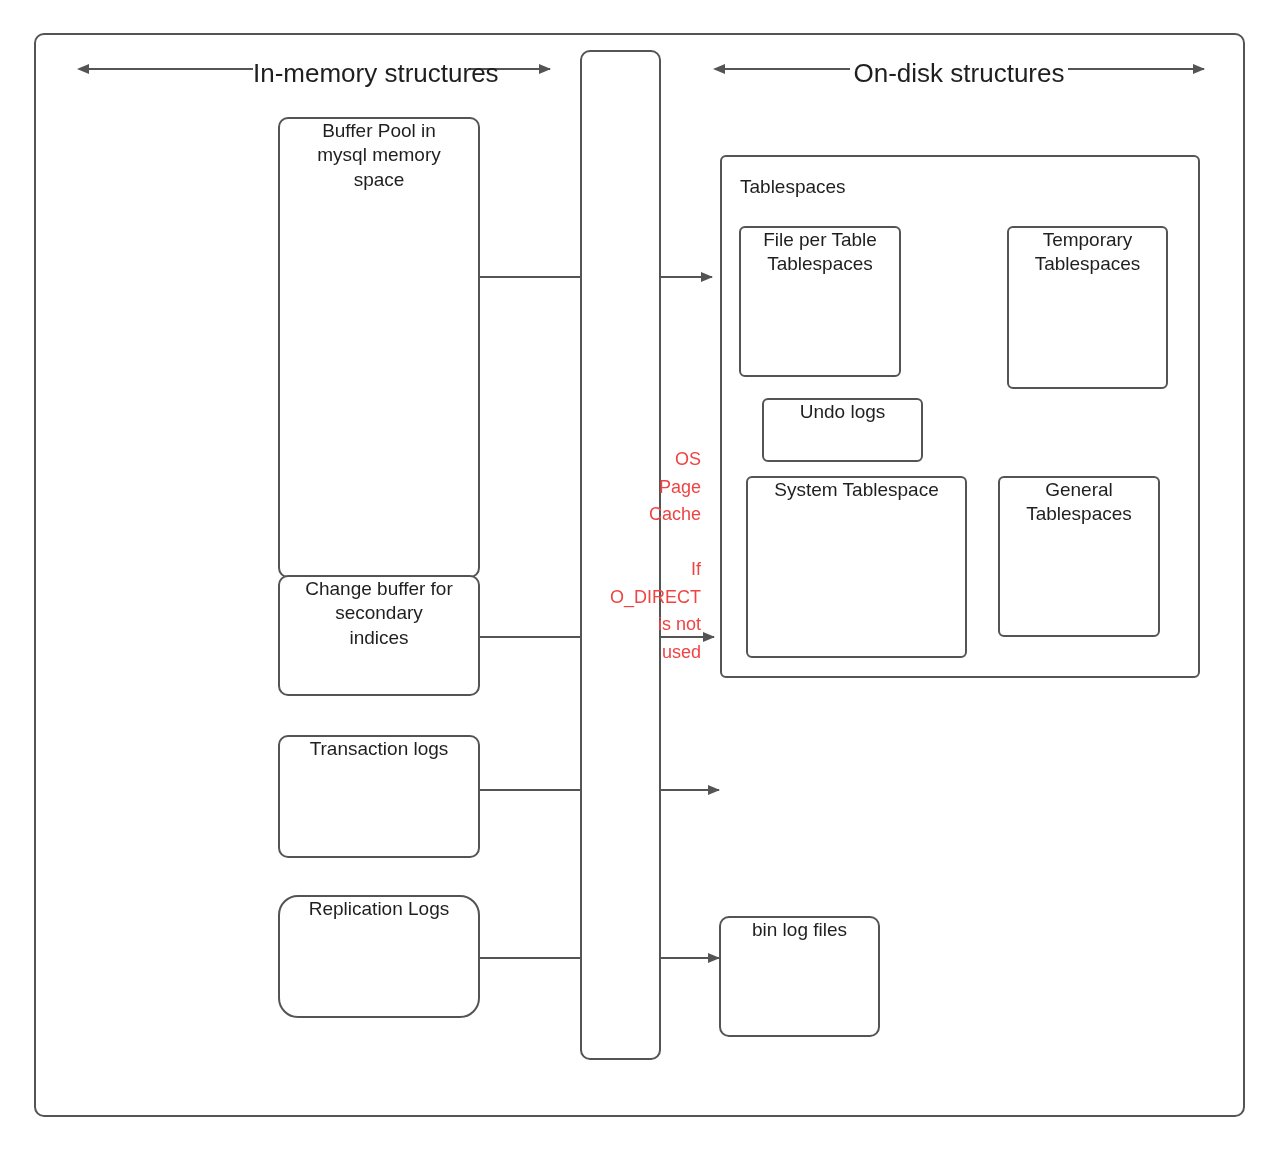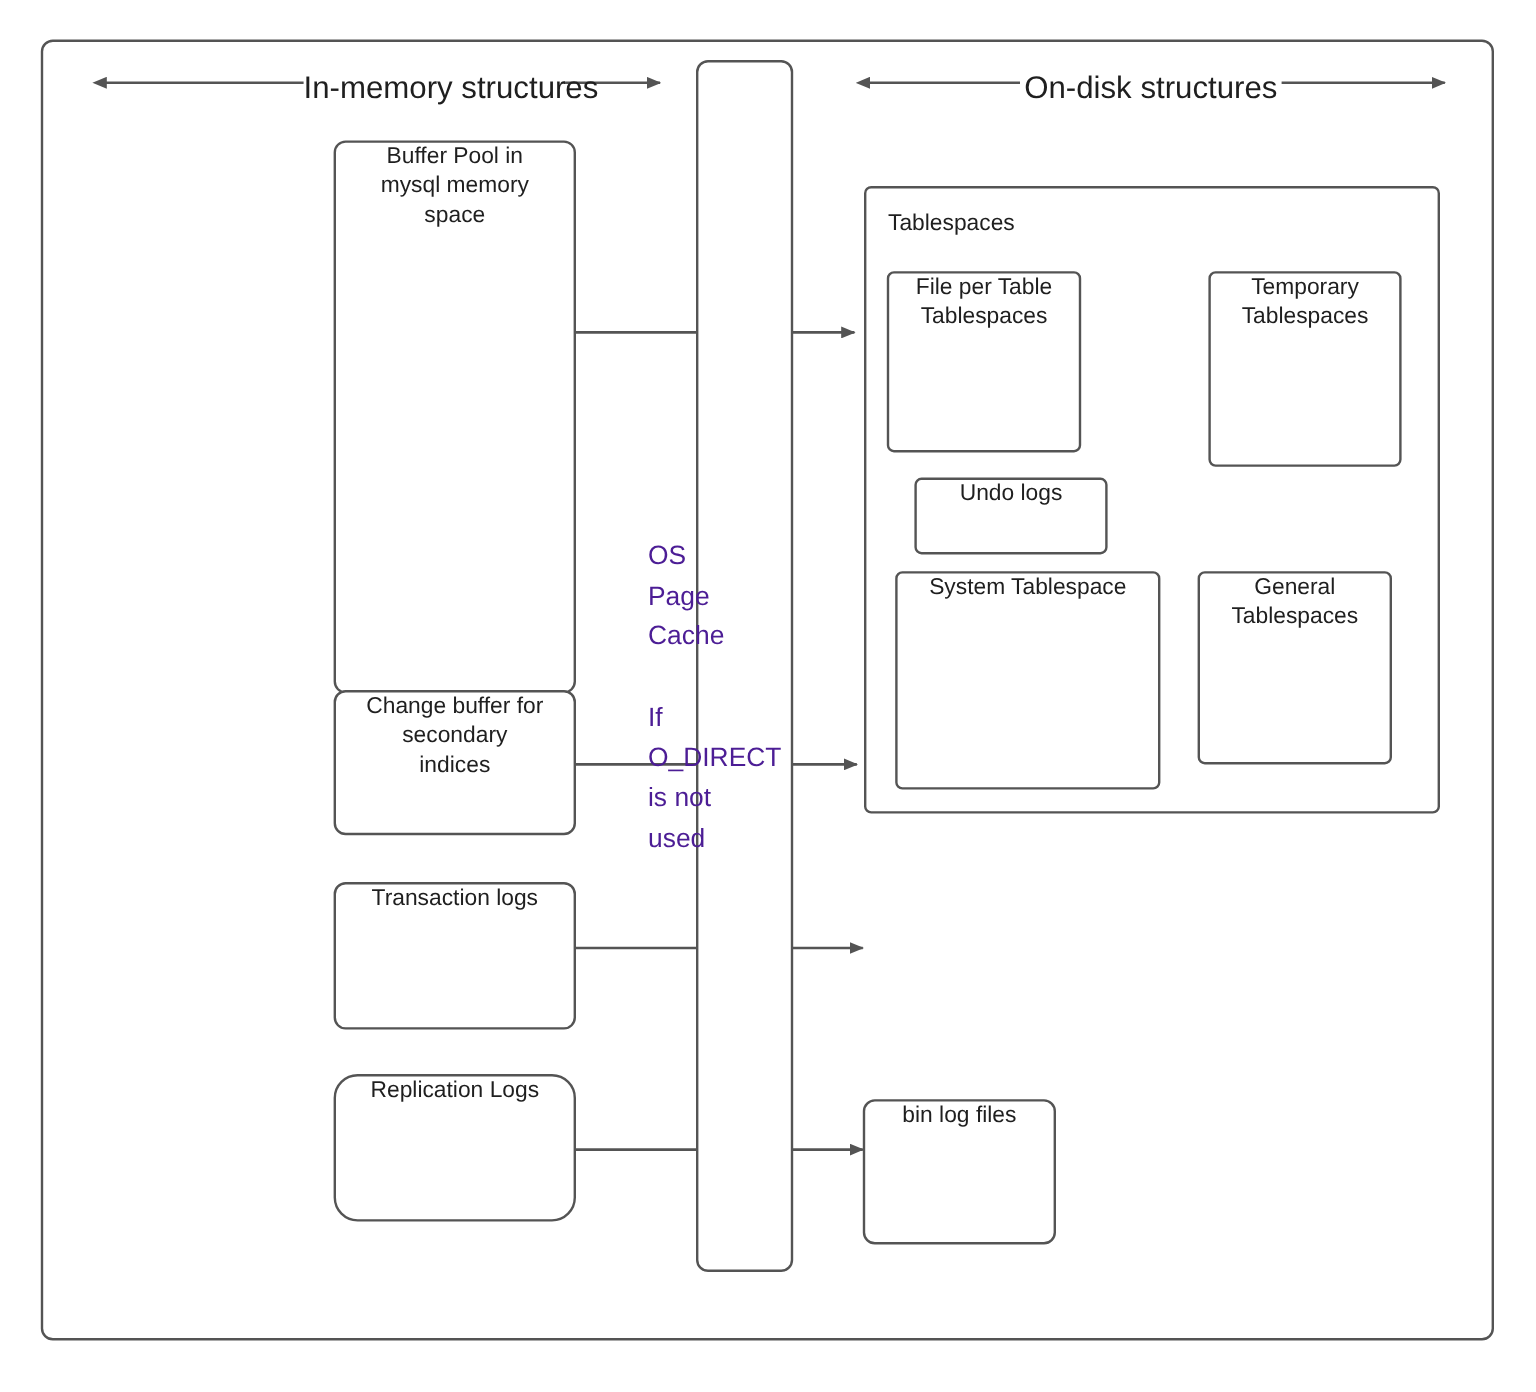--- a/index.html
+++ b/index.html
@@ -62,24 +62,24 @@
   }
   .band-label {
     position: absolute;
     font-size: 26px;
     color: #1f1f1f;
     white-space: nowrap;
     text-align: center;
   }
   .overflow-text {
     position: absolute;
-    text-align: left;
-    font-size: 22px;
+    text-align: right;
+    font-size: 18px;
     line-height: 1.53;
-    color: #4c1d95;
+    color: #ef4444;
     white-space: pre-line;
     pointer-events: none;
   }
   svg.arrows {
     position: absolute;
     left: 0;
     top: 0;
     width: 1280px;
     height: 1160px;
     overflow: visible;

